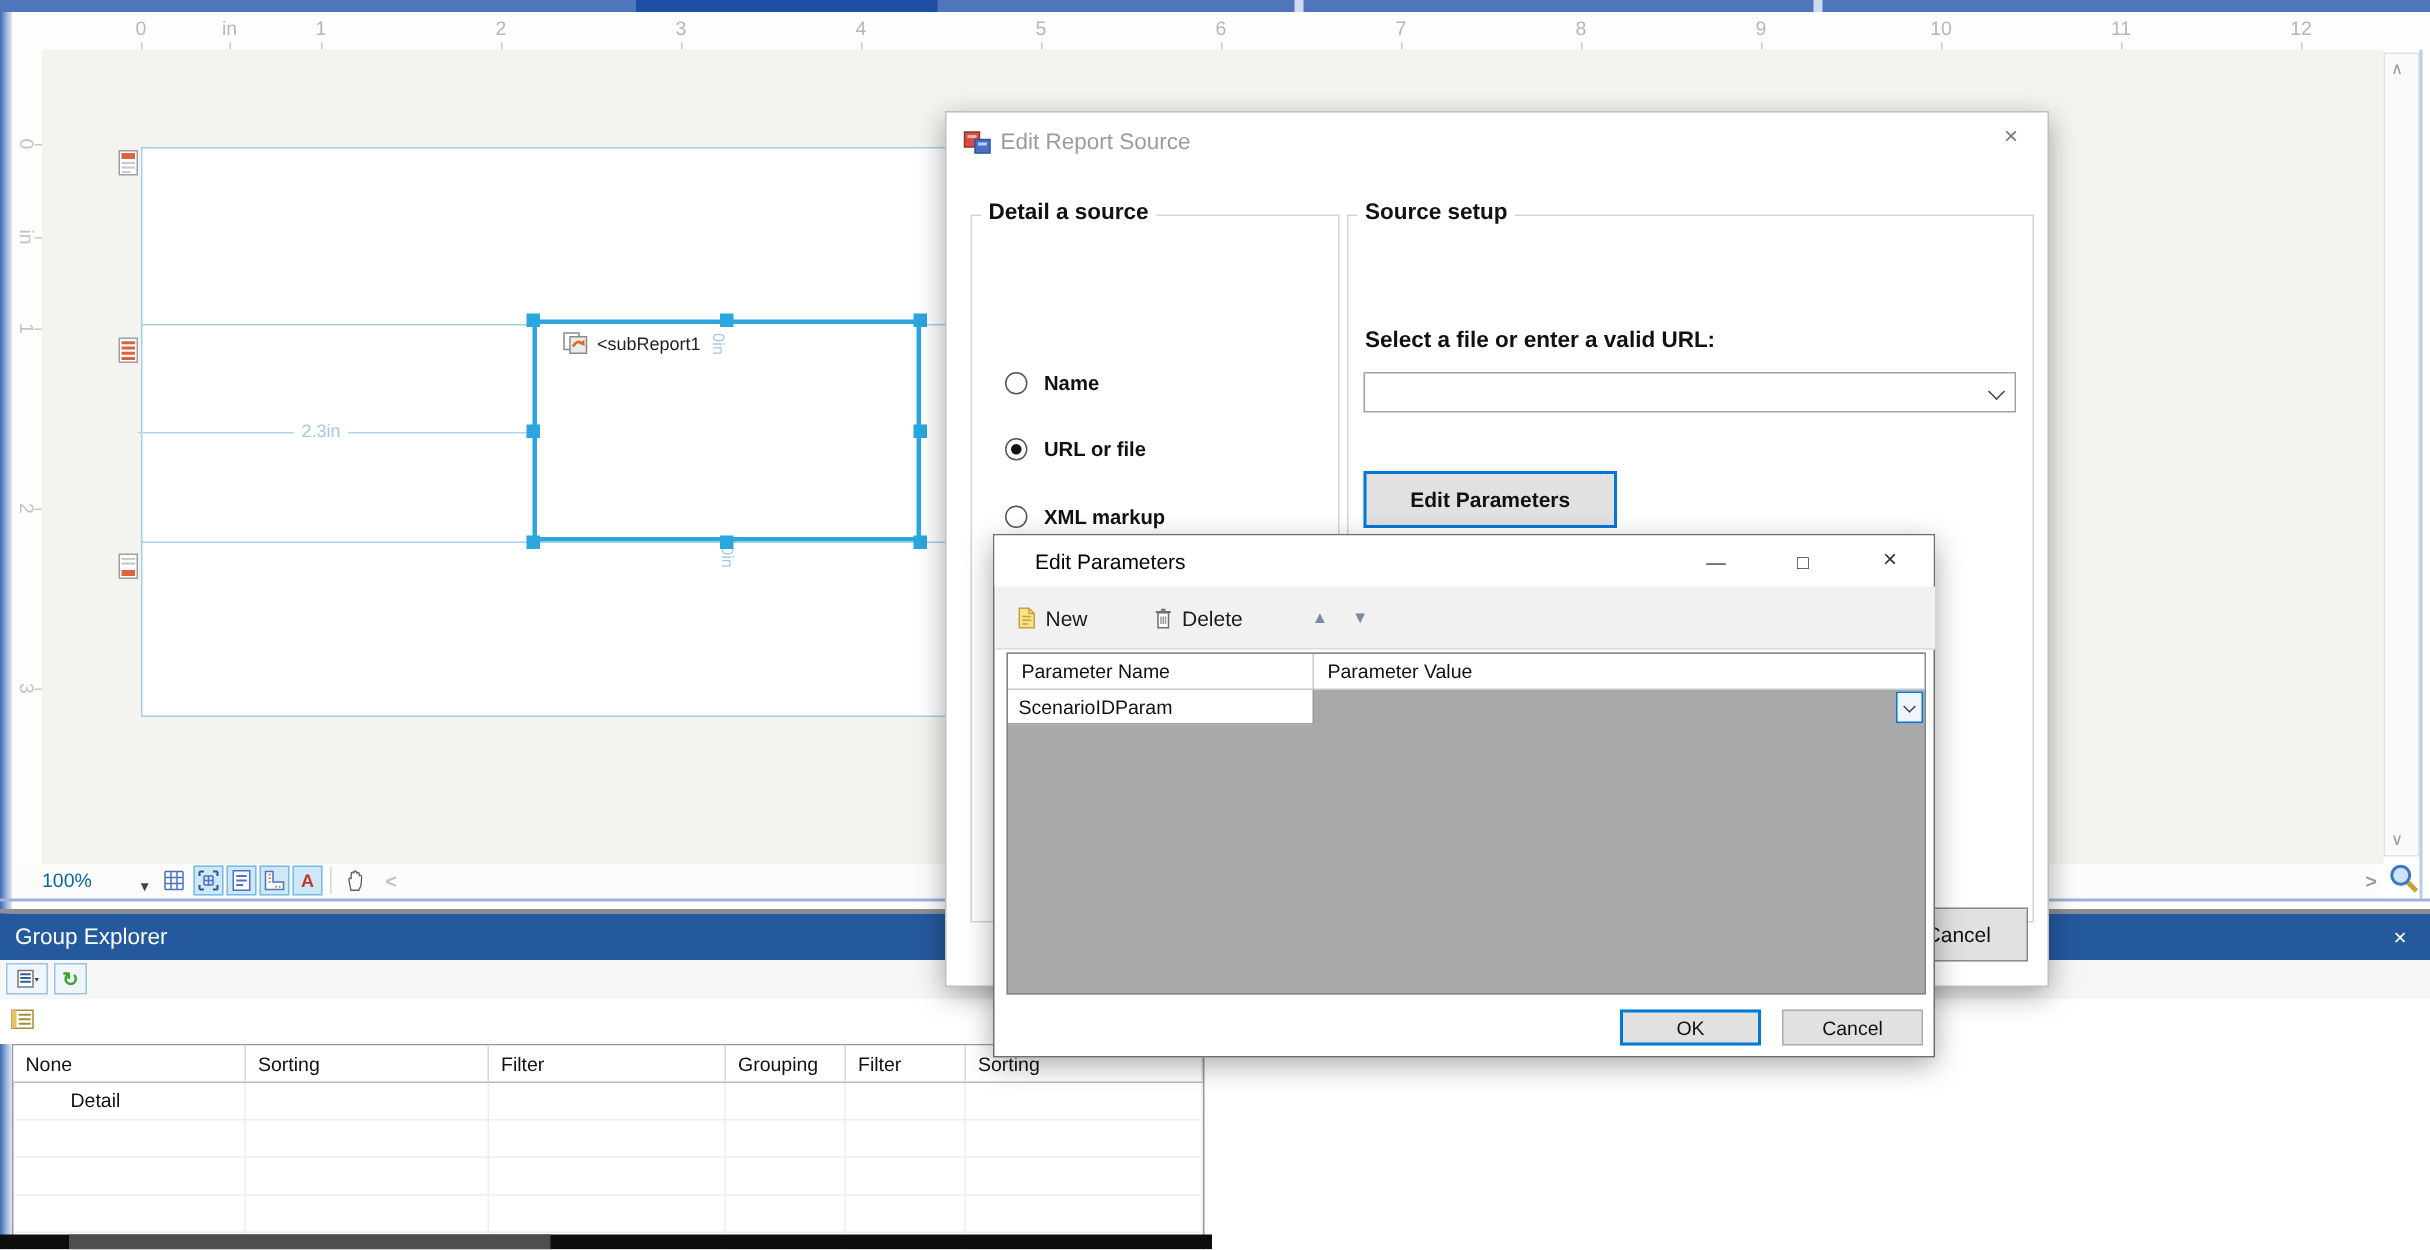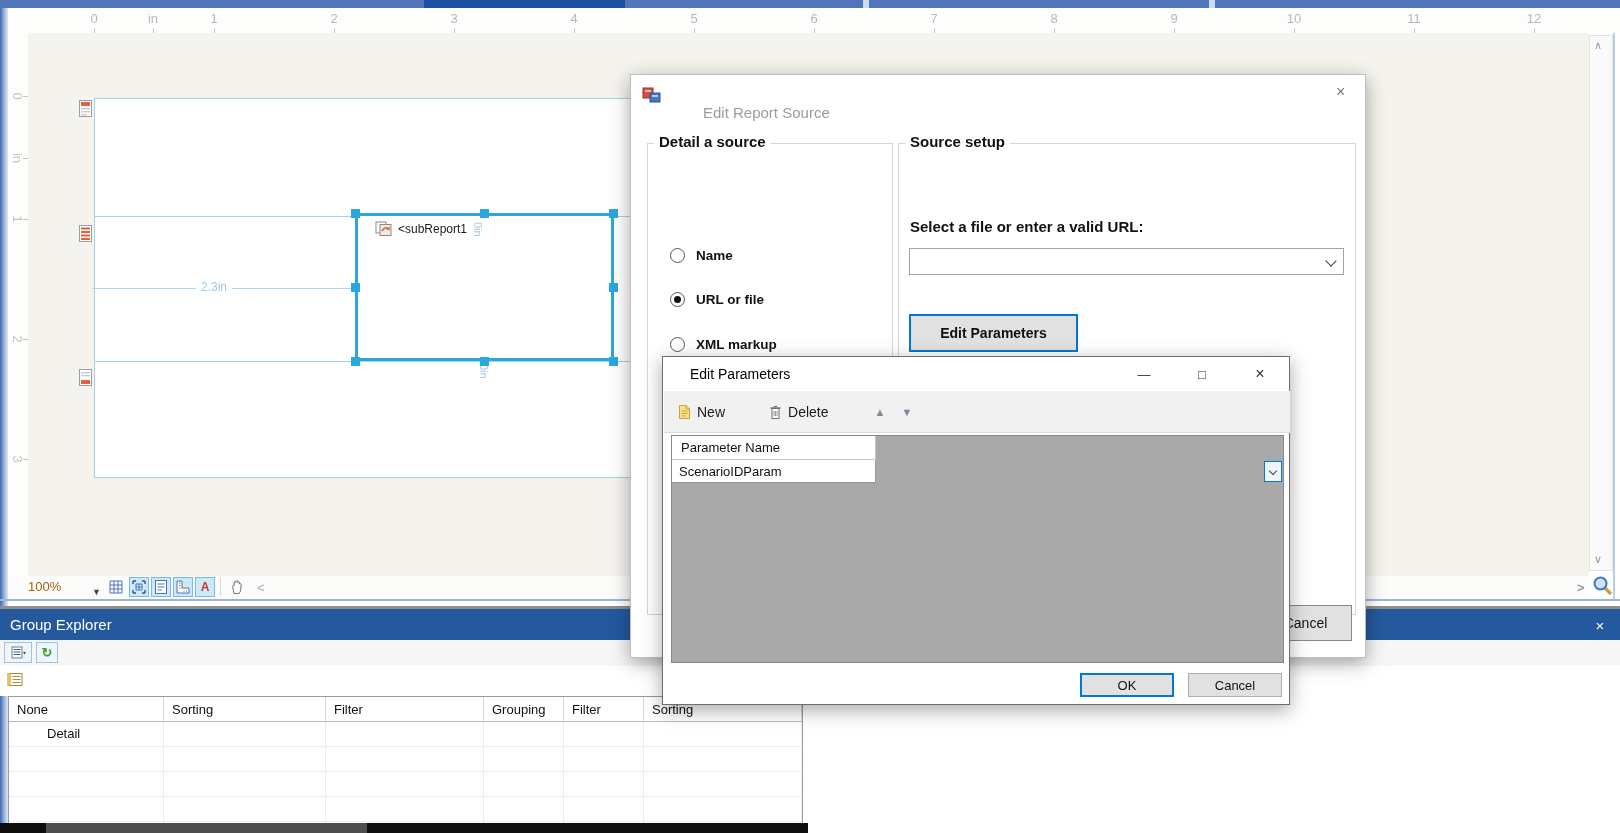--- a/index.html
+++ b/index.html
@@ -34,21 +34,21 @@
 
   .selection{left:355px;top:213px;width:259px;height:148px;border:3px solid #2ba6df;
              background:#fff;box-sizing:border-box;}
   .handle{width:9px;height:9px;background:#2ba6df;}
   .sel-label{left:375px;top:221px;display:flex;align-items:center;gap:5px;}
   .sel-text{font-size:12px;color:#222;max-width:84px;overflow:hidden;white-space:nowrap;}
   .dim-rot{writing-mode:vertical-rl;font-size:11px;color:#9fc9e6;}
 
   
   .des-toolbar{left:8px;top:576px;width:1581px;height:23px;background:#fcfcfb;}
-  .zoom-text{left:28px;top:579px;font-size:13px;color:#a16207;}
+  .zoom-text{left:28px;top:579px;font-size:13px;color:#0369a1;}
   .dd-arrow{font-size:9px;color:#444;}
   .tool-btn{position:absolute;top:577px;width:20px;height:20px;display:flex;align-items:center;
             justify-content:center;border:1px solid transparent;box-sizing:border-box;}
   .tool-btn.on{background:#cfe8f8;border-color:#79bbe8;}
   .tool-sep{left:220px;top:578px;width:1px;height:18px;background:#d7d7d7;}
   .chev-txt{font-size:13px;color:#c0c0c0;font-weight:bold;}
   .blue-underline{left:0px;top:599px;width:1620px;height:2px;background:#9cb3da;}
 
   
   .vscroll{left:1589px;top:35px;width:24px;height:536px;background:#fafafa;border:1px solid #e3e3e3;box-sizing:border-box;}
@@ -72,21 +72,21 @@
   .ge-row{position:absolute;left:0;width:630px;height:25px;}
   .ge-cell{position:absolute;top:0;height:25px;line-height:24px;font-size:13px;color:#111;
            border-right:1px solid #ededed;border-bottom:1px solid #ededed;box-sizing:border-box;}
   .ge-cell.detail{padding-left:38px;}
   .black-bar{left:0;top:823px;width:808px;height:10px;background:#0d0d0d;}
   .black-bar-gray{left:46px;top:823px;width:321px;height:10px;background:#4e4e4e;}
 
   
   .dialog{background:#fff;box-shadow:0 5px 18px rgba(0,0,0,.35);box-sizing:border-box;}
   .ers{left:630px;top:74px;width:736px;height:584px;border:1px solid #bfbfbf;}
-  .ers-title{position:absolute;left:36px;top:29px;font-size:15px;color:#9b9b9b;margin-left:36px;}
+  .ers-title{position:absolute;left:36px;top:11px;font-size:15px;color:#9b9b9b;}
   .win-x{position:absolute;font-size:16px;color:#7a7a7a;}
   .groupbox{position:absolute;border:1px solid #d5d5d5;}
   .gb-legend{position:absolute;top:-11px;left:6px;background:#fff;padding:0 5px;
              font-size:15px;font-weight:bold;color:#111;}
   .radio-row{position:absolute;display:flex;align-items:center;gap:11px;}
   .radio{width:15px;height:15px;border:1px solid #555;border-radius:50%;background:#fff;
          box-sizing:border-box;position:relative;}
   .radio.checked::after{content:"";position:absolute;left:3px;top:3px;width:7px;height:7px;
          border-radius:50%;background:#111;}
   .radio-label{font-size:13.5px;font-weight:bold;color:#111;}
@@ -431,20 +431,21 @@
             <path d="M5 7V12M6.5 7V12M8 7V12" stroke="#9a9a9a" stroke-width="1"></path>
           </svg>
         </span>
         <span>Delete</span>
       </div>
       <span class="ep-arrow" style="margin-left:46px;">▲</span>
       <span class="ep-arrow" style="margin-left:16px;">▼</span>
     </div>
     <div class="ep-grid">
       <div class="epg-hcell" style="left:0;width:204px;border-right:1px solid #c8c8c8;">Parameter Name</div>
+      <div class="epg-hcell" style="left:204px;width:407px;">Parameter Value</div>
       <div class="epg-cell" style="left:0;width:204px;background:#fff;border-right:1px solid #9a9a9a;border-bottom:1px solid #9a9a9a;">ScenarioIDParam</div>
       <div class="epg-dd" style="left:592px;">
           <span class="chev"></span>
         </div>
     </div>
     <div class="btn focus" style="left:417px;top:316px;width:94px;height:24px;">OK</div>
     <div class="btn" style="left:525px;top:316px;width:94px;height:24px;border-color:#adadad;">Cancel</div>
   </div>
 
 </div>

